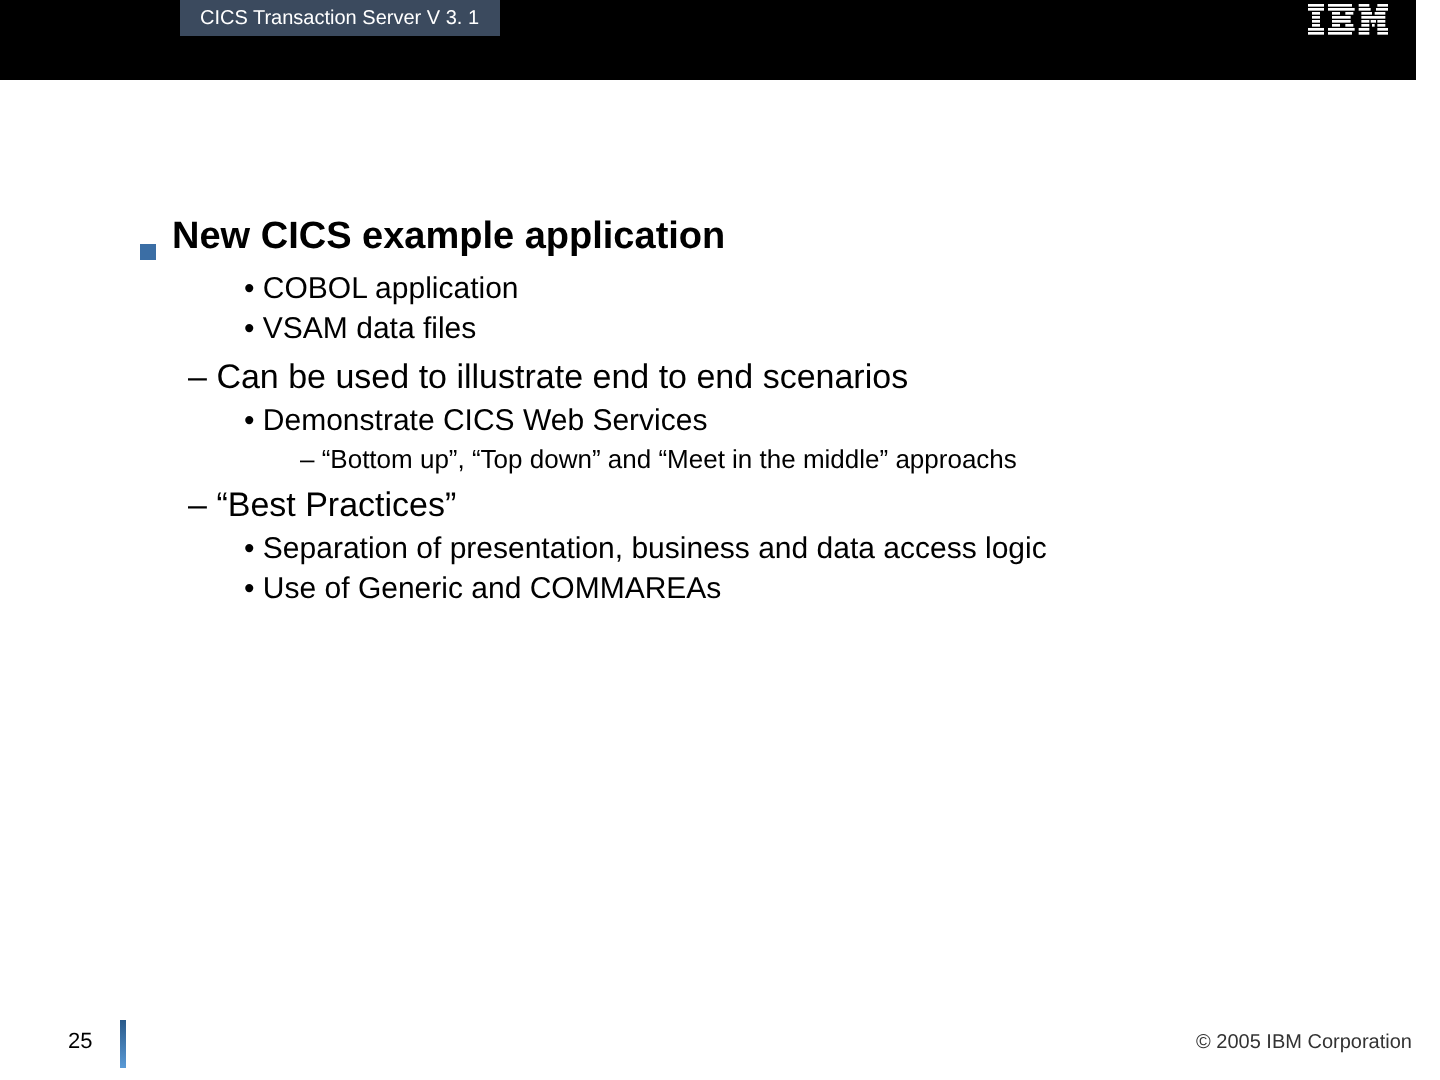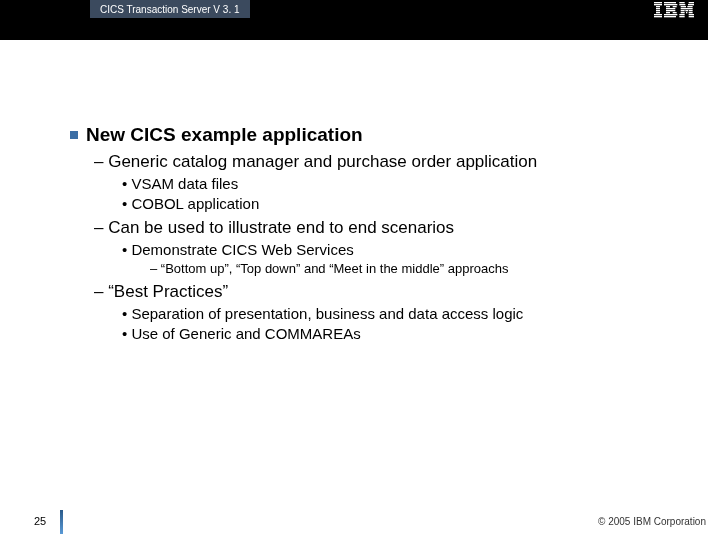--- a/index.html
+++ b/index.html
@@ -5,21 +5,21 @@
   * { margin: 0; padding: 0; box-sizing: border-box; }
   html, body { width: 720px; height: 540px; font-family: Arial, Helvetica, sans-serif; background: #fff; color: #000; }
   .slide { position: relative; width: 720px; height: 540px; }
   .topbar { position: absolute; top: 0; left: 0; right: 12px; height: 40px; background: #000; display: flex; align-items: flex-start; }
   .topbar-inner { margin-left: 90px; background: #3b4a5e; height: 18px; padding: 0 10px; display: flex; align-items: center; }
   .topbar-title { color: #fff; font-size: 10px; }
   .ibm-logo { position: absolute; right: 14px; top: 2px; }
   .ibm-logo svg { width: 40px; height: 16px; }
   .slide-title { position: absolute; top: 62px; left: 20px; font-size: 26px; font-weight: 400; color: #3b6ea5; letter-spacing: 0.5px; }
   .content { position: absolute; top: 108px; left: 70px; right: 40px; }
-  .l1 { display: flex; align-items: flex-start; margin-bottom: 6px; margin-top: 16px; }
+  .l1 { display: flex; align-items: flex-end; margin-bottom: 6px; }
   .sq { width: 8px; height: 8px; background: #3b6ea5; margin-top: 7px; margin-right: 8px; flex-shrink: 0; }
   .l1-text { font-size: 19px; font-weight: bold; }
   .l2 { margin-left: 24px; font-size: 17px; margin-top: 6px; margin-bottom: 2px; }
   .l3 { margin-left: 52px; font-size: 15px; margin-top: 3px; margin-bottom: 1px; }
   .l4 { margin-left: 80px; font-size: 13px; margin-top: 3px; margin-bottom: 1px; }
   .dash::before { content: "– "; }
   .dot::before { content: "• "; }
   .footer { position: absolute; bottom: 8px; left: 0; right: 0; height: 22px; display: flex; align-items: center; justify-content: space-between; padding: 0 14px 0 24px; margin-left: 10px; }
   .page-num { font-size: 11px; color: #000; }
   .vbar { position: absolute; left: 60px; bottom: 6px; width: 3px; height: 24px; background: linear-gradient(180deg, #2a5a8a, #5a9ad6); }
@@ -77,23 +77,22 @@
     </div>
   </div>
 
 
   <div class="content">
     <div class="l1">
       <div class="sq"></div>
       <div class="l1-text">New CICS example application</div>
     </div>
 
-    <div class="l2 dash">Generic catalog manager and purchase order application</div>
+    <div class="l3 dot">COBOL application</div>
     <div class="l3 dot">VSAM data files</div>
-    <div class="l3 dot">COBOL application</div>
 
     <div class="l2 dash">Can be used to illustrate end to end scenarios</div>
     <div class="l3 dot">Demonstrate CICS Web Services</div>
     <div class="l4 dash">“Bottom up”, “Top down” and “Meet in the middle” approachs</div>
 
     <div class="l2 dash">“Best Practices”</div>
     <div class="l3 dot">Separation of presentation, business and data access logic</div>
     <div class="l3 dot">Use of Generic and COMMAREAs</div>
   </div>
 

